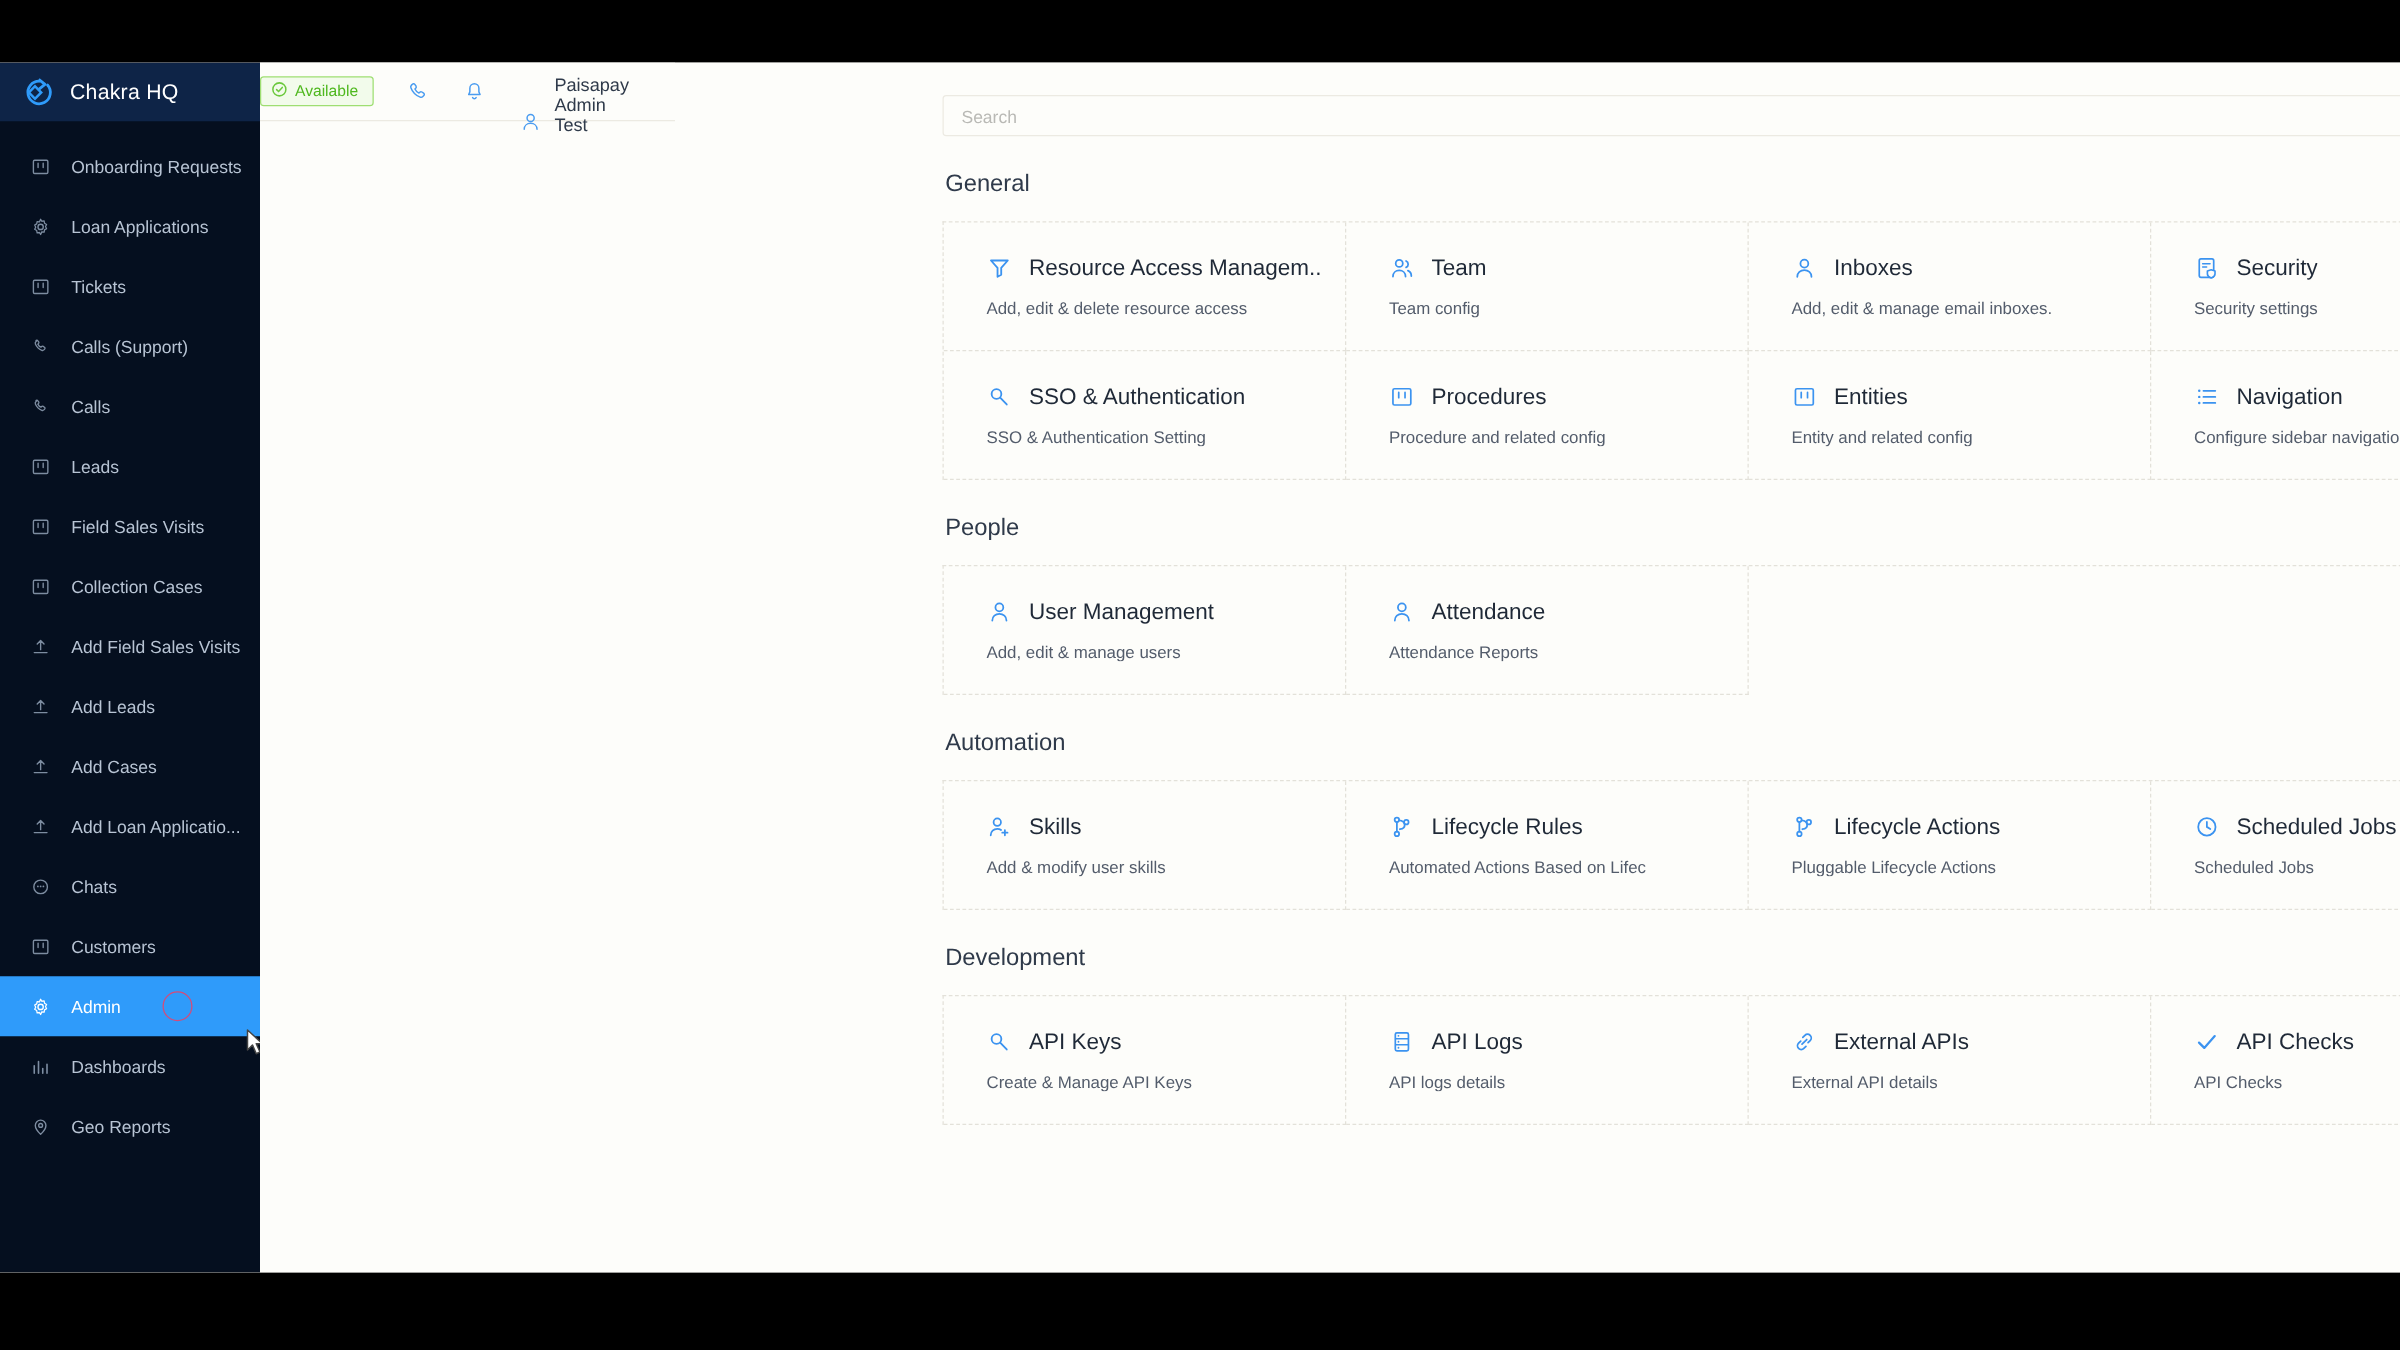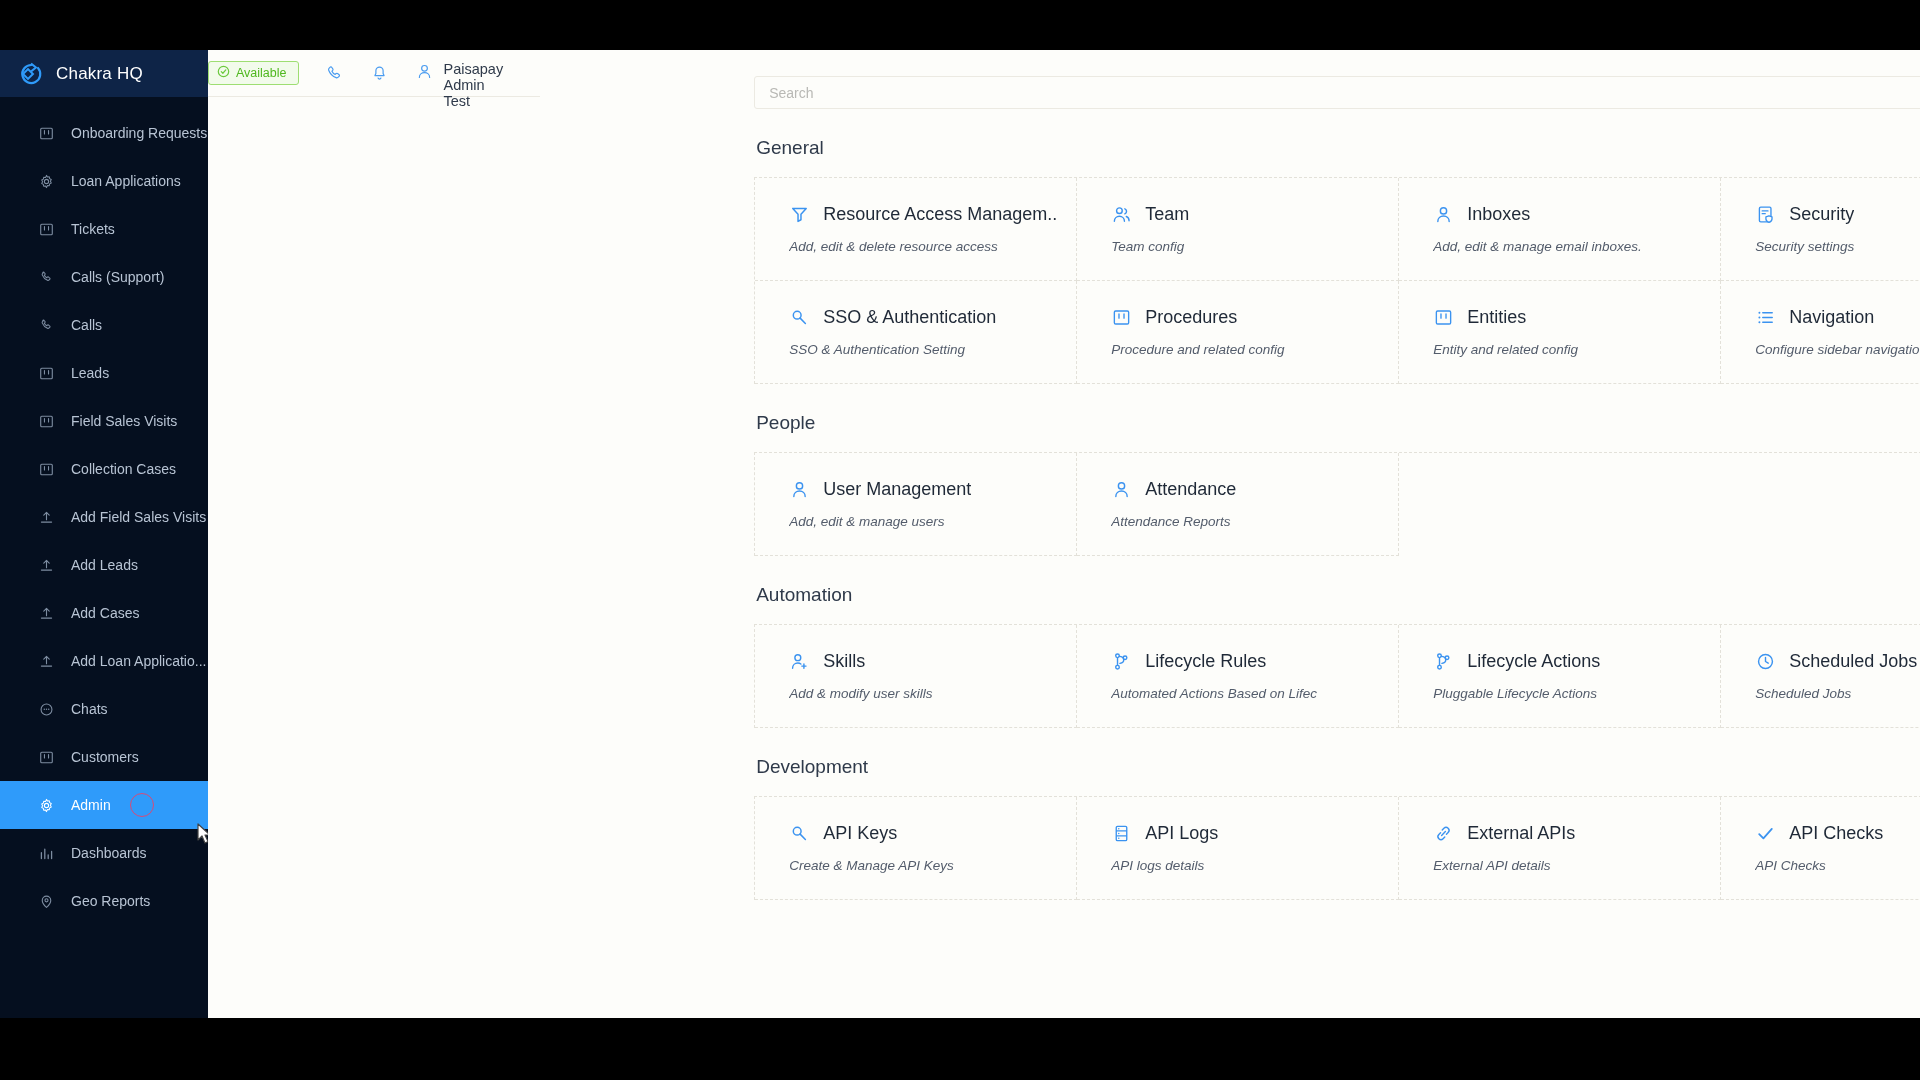--- a/index.html
+++ b/index.html
@@ -35,21 +35,21 @@
   .brand-logo { width: 26px; height: 26px; position: relative; flex:0 0 26px;}
   .brand-logo svg { display:block; }
   .brand-title {
     color: #ffffff; font-size: 17px; font-weight: 400;
     letter-spacing: .2px;
   }
   .nav { padding-top: 12px; }
   .nav-item {
     height: 48px;
     display: flex; align-items: center;
-    padding-left: 38px; gap: 16px;
+    padding-left: 24px; gap: 16px;
     color: #b8c4d4; font-size: 14px;
     white-space: nowrap;
     cursor: pointer;
     position: relative;
   }
   .nav-item .ni-icon { width: 17px; height: 17px; flex: 0 0 17px; opacity:.85; }
   .nav-item .ni-icon svg { display:block; }
   .nav-item.active {
     background: #2f9bfa;
     color: #ffffff;
@@ -94,21 +94,21 @@
     border: 1px solid #9ede72;
     background: #f2fbeb;
     color: #4fb81f;
     font-size: 12.5px;
     padding: 3px 11px 3px 8px;
     border-radius: 3px;
     cursor: pointer;
   }
   .icon-btn { width: 22px; height: 22px; cursor: pointer; display:flex; align-items:center; justify-content:center;}
   .user-chip {
-    display: flex; align-items: flex-start; gap: 10px;
+    display: flex; align-items: flex-end; gap: 10px;
     cursor: pointer;
     margin-top: 23px;
   }
   .user-name { font-size: 14.5px; color: #2f3a4a; }
 
   .content {
     flex: 1 1 auto;
     overflow: hidden;
     padding: 26px 0 0 0;
   }
@@ -158,21 +158,20 @@
   .card-icon { width: 21px; height: 21px; flex: 0 0 21px; }
   .card-icon svg { display:block; }
   .card-title {
     font-size: 18px; color: #1f2937; font-weight: 400;
     white-space: nowrap; overflow: hidden; text-overflow: clip;
   }
   .card-desc {
     font-size: 13.5px; color: #535c6b;
     white-space: nowrap; overflow: hidden;
     padding-left: 0;
-    font-style: italic;
   }
   .card.empty { border-right: none; border-bottom: none; cursor: default; }
 </style>
 </head>
 <body>
 
 <div id="app">
 
   <div class="sidebar">
     <div class="brand">

